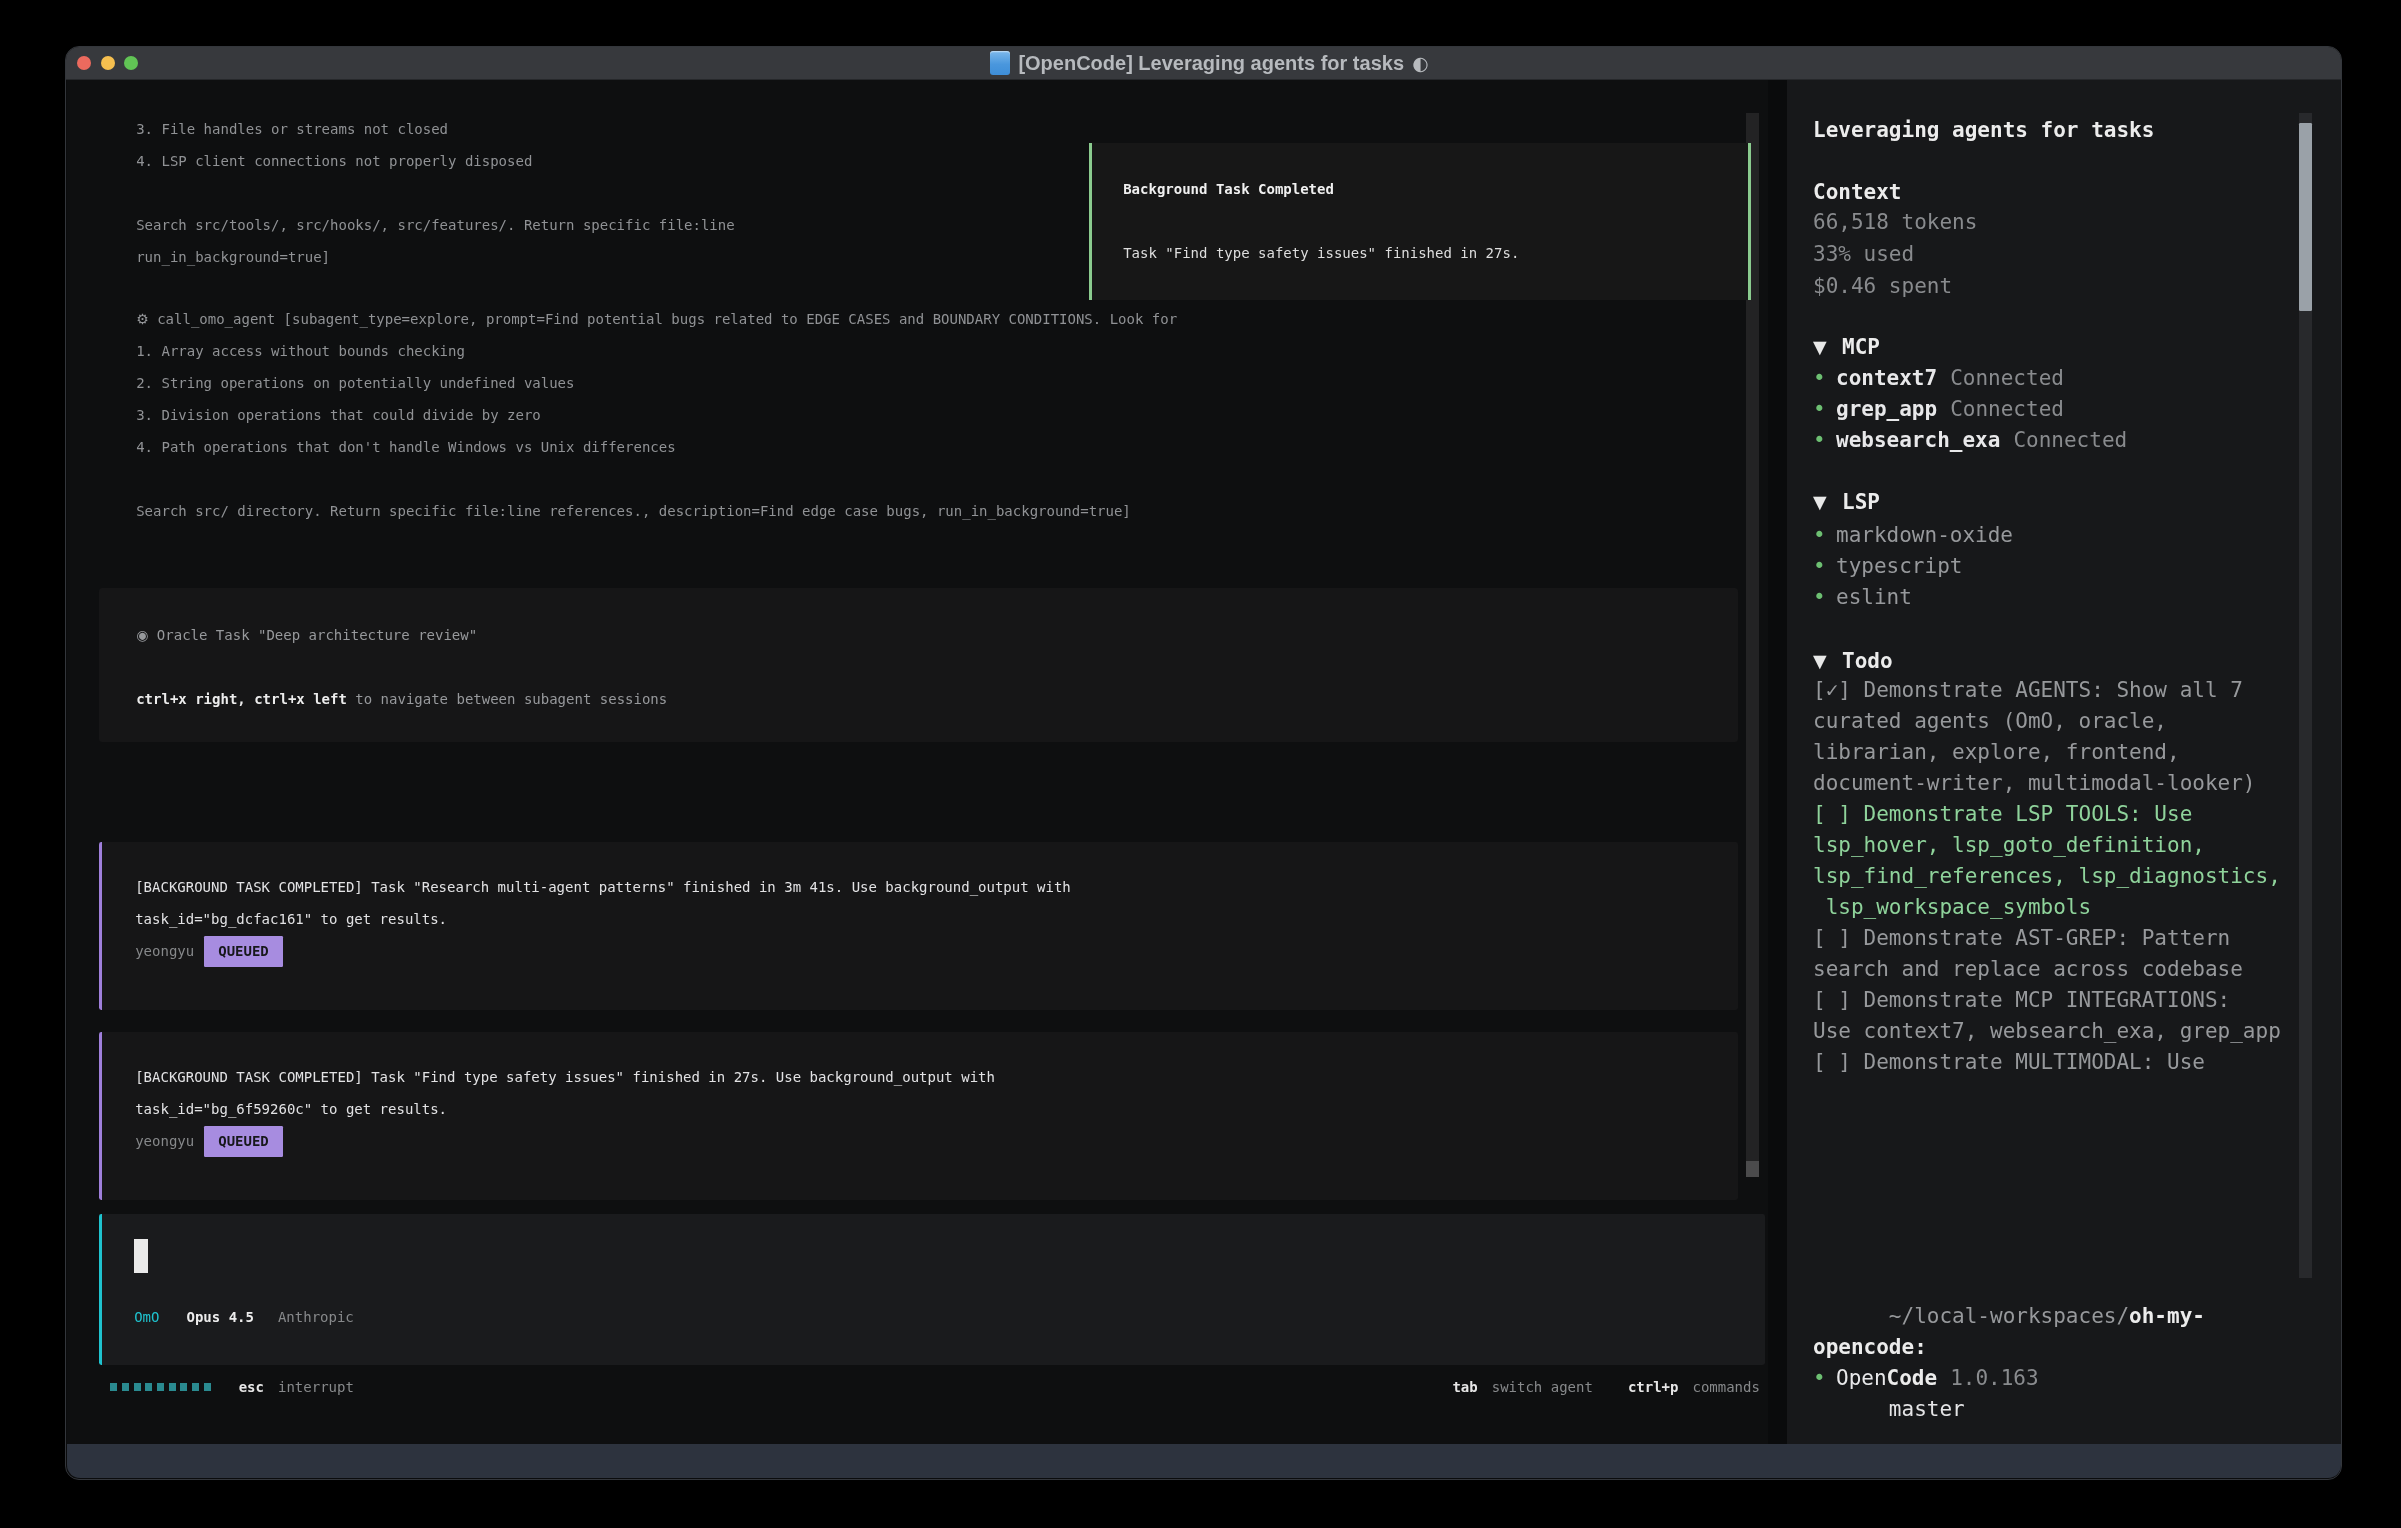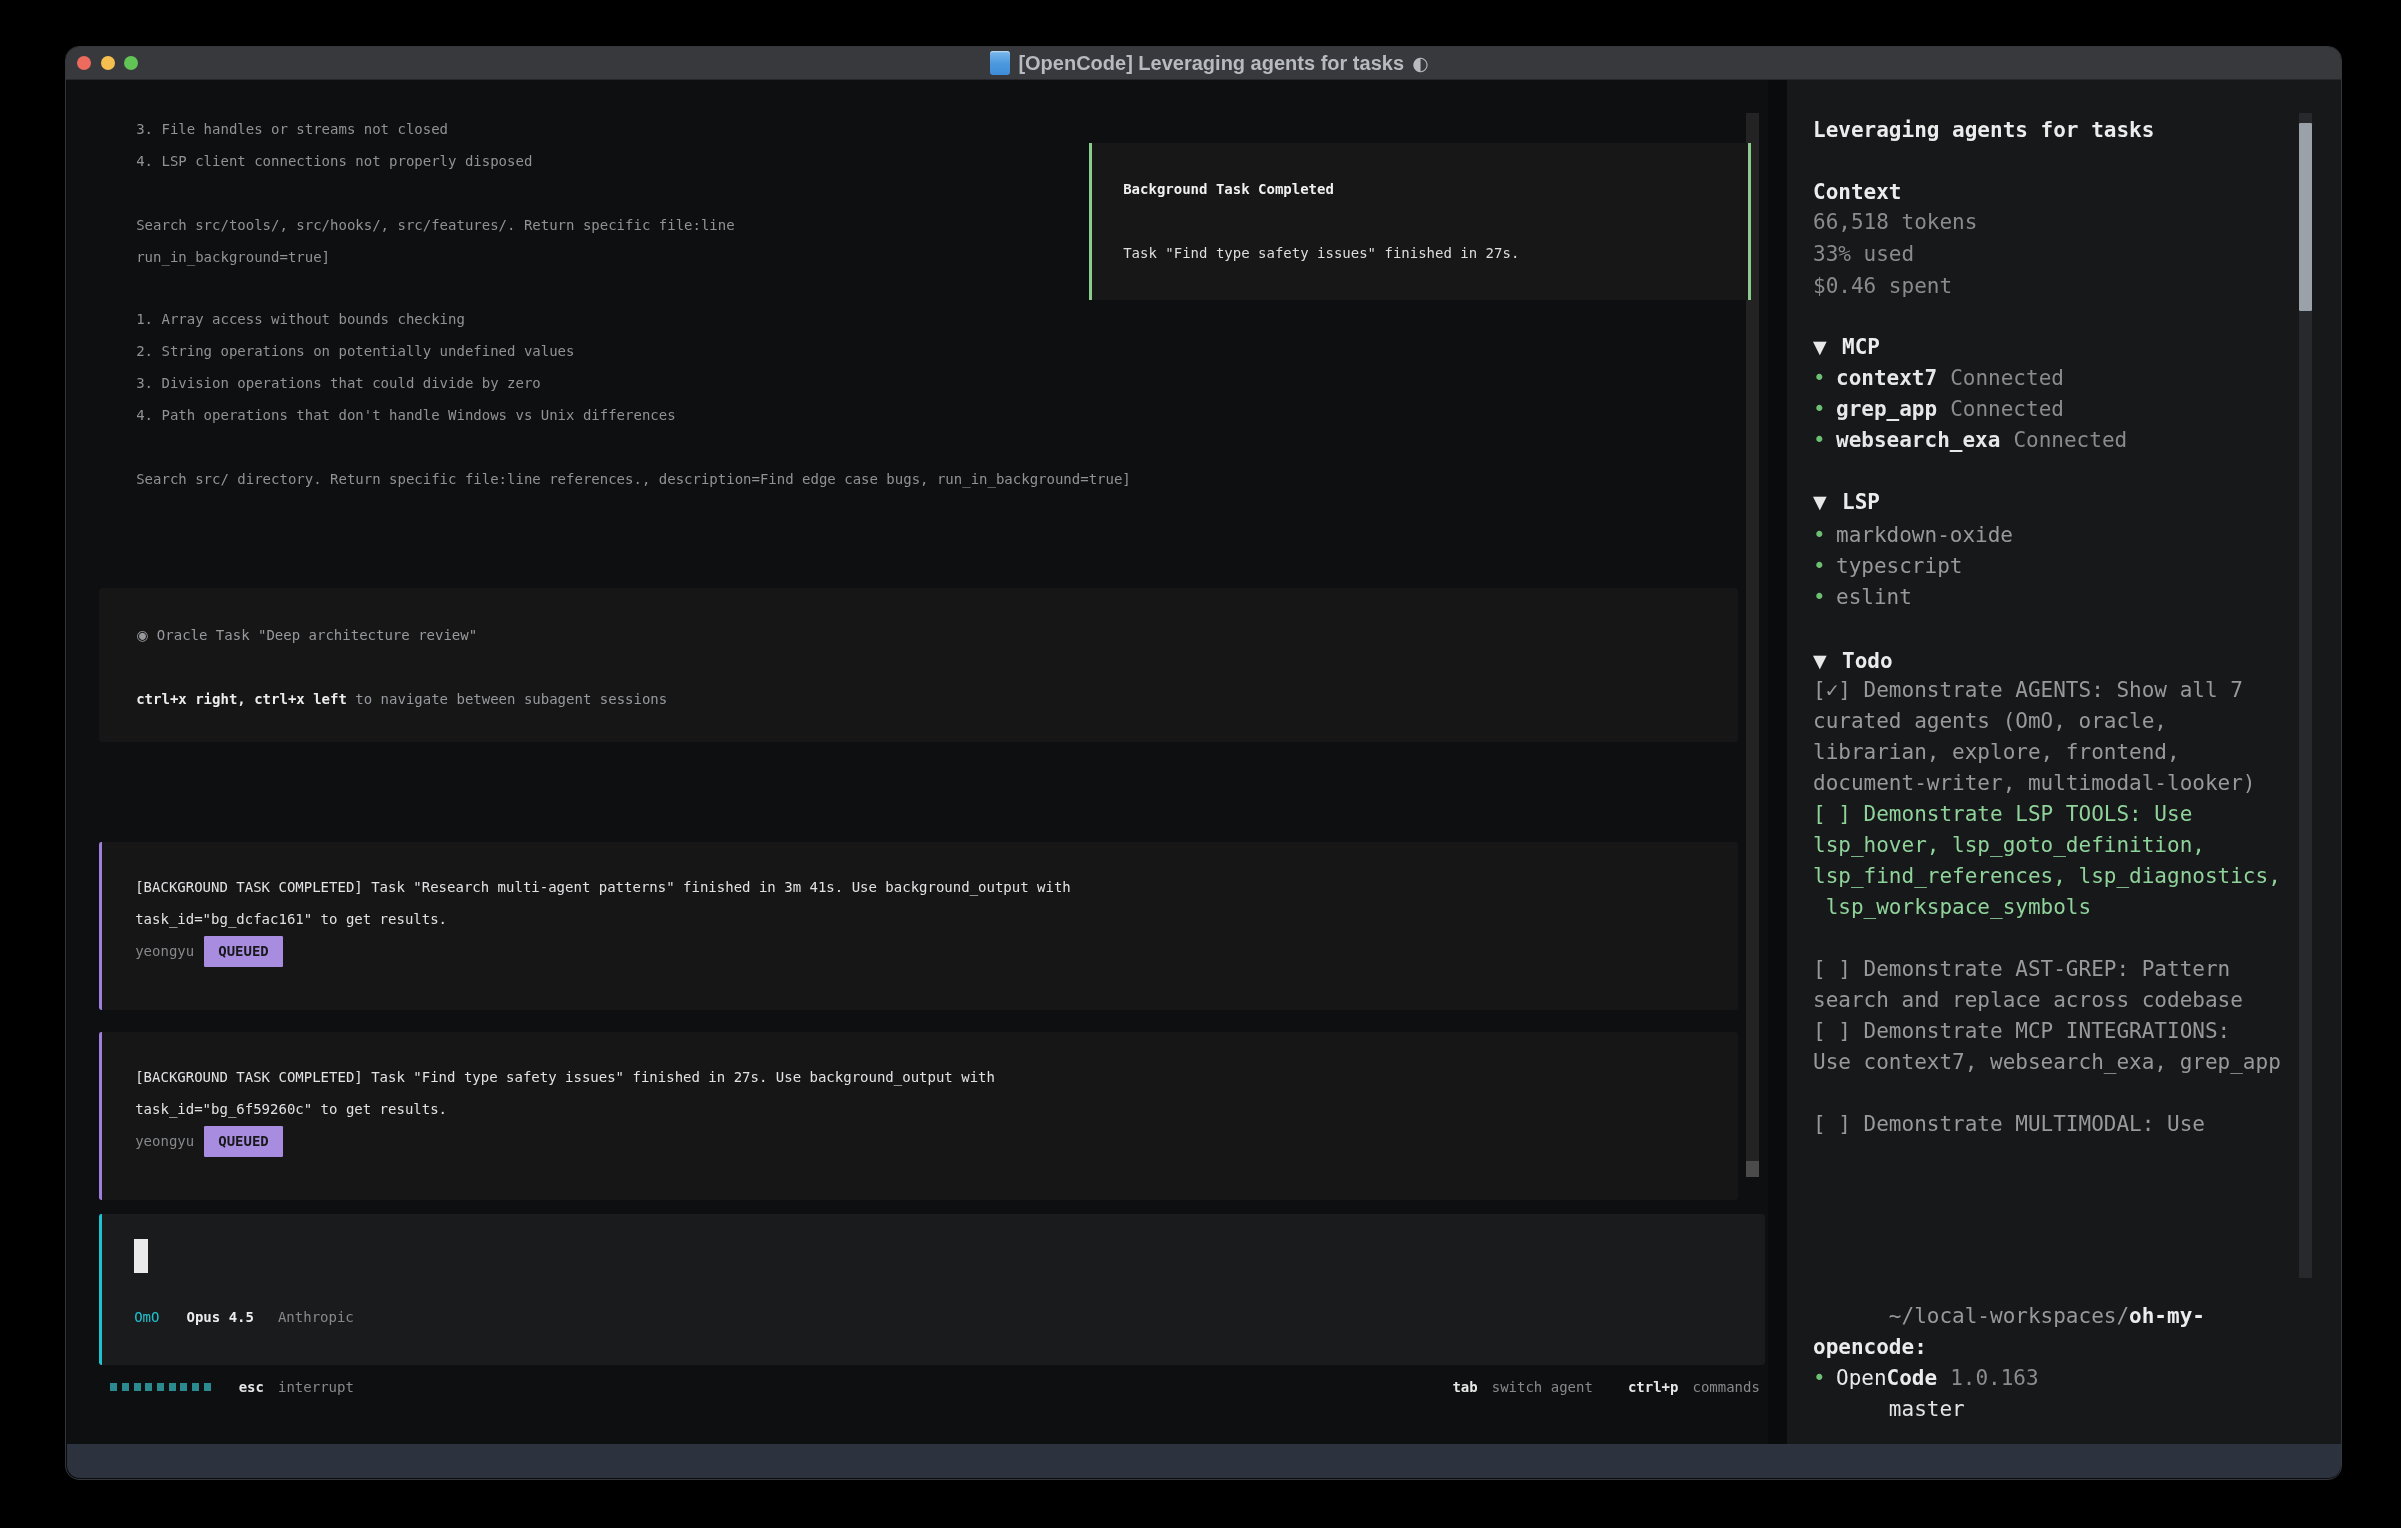--- a/index.html
+++ b/index.html
@@ -107,21 +107,21 @@
   .sb-lsp{top:440px;}
   .item-row{display:flex;line-height:31px;}
   .bullet{color:var(--bullet-green,#6dbf72);width:23px;}
   .mcp-name{font-weight:700;color:#e8e8ea;}
   .mcp-status{color:#898b8e;margin-left:13px;}
   .lsp-name{color:#97999c;}
   .sb-todo-h{top:565px;}
   .sb-todo{top:595px;}
   .todo-item{white-space:pre-wrap;line-height:31px;color:#97999c;}
   .todo-item.active{color:var(--todo-active-green,#8fd39b);}
-  .todo-item.gap{margin-top:31px;}
+  .todo-item.gap{}
   .sb-workspace{top:1190px;line-height:31px;white-space:pre-wrap;}
   .ws-prefix{color:#97999c;}
   .ws-repo{font-weight:700;color:#ececec;}
   .ws-branch{color:#e4e4e6;}
   .sb-version{top:1283px;}
   .ver-a{color:#e8e8ea;}
   .ver-b{font-weight:700;color:#ececec;}
   .ver-num{color:#898b8e;margin-left:13px;}
   .sb-scrollbar{position:absolute;left:512px;top:33px;width:13px;height:1165px;background:#28292c;}
   .sb-scrollbar .thumb{position:absolute;left:0;top:10px;width:13px;height:188px;background:#9aa1a8;border-radius:1.2px;}
@@ -146,20 +146,21 @@
 
   <div class="main-pane">
 
     <div class="scrollback ml">3. File handles or streams not closed
 4. LSP client connections not properly disposed
 
 Search src/tools/, src/hooks/, src/features/. Return specific file:line
 run_in_background=true]</div>
 
     <div class="toolcall">
+      <div class="line"><span class="gear-glyph">⚙</span><span> </span><span>call_omo_agent [subagent_type=explore, prompt=Find potential bugs related to EDGE CASES and BOUNDARY CONDITIONS. Look for</span></div>
       <div class="ml">1. Array access without bounds checking
 2. String operations on potentially undefined values
 3. Division operations that could divide by zero
 4. Path operations that don't handle Windows vs Unix differences
 
 Search src/ directory. Return specific file:line references., description=Find edge case bugs, run_in_background=true]</div>
     </div>
 
     <div class="notif">
       <div class="notif-title">Background Task Completed</div>

